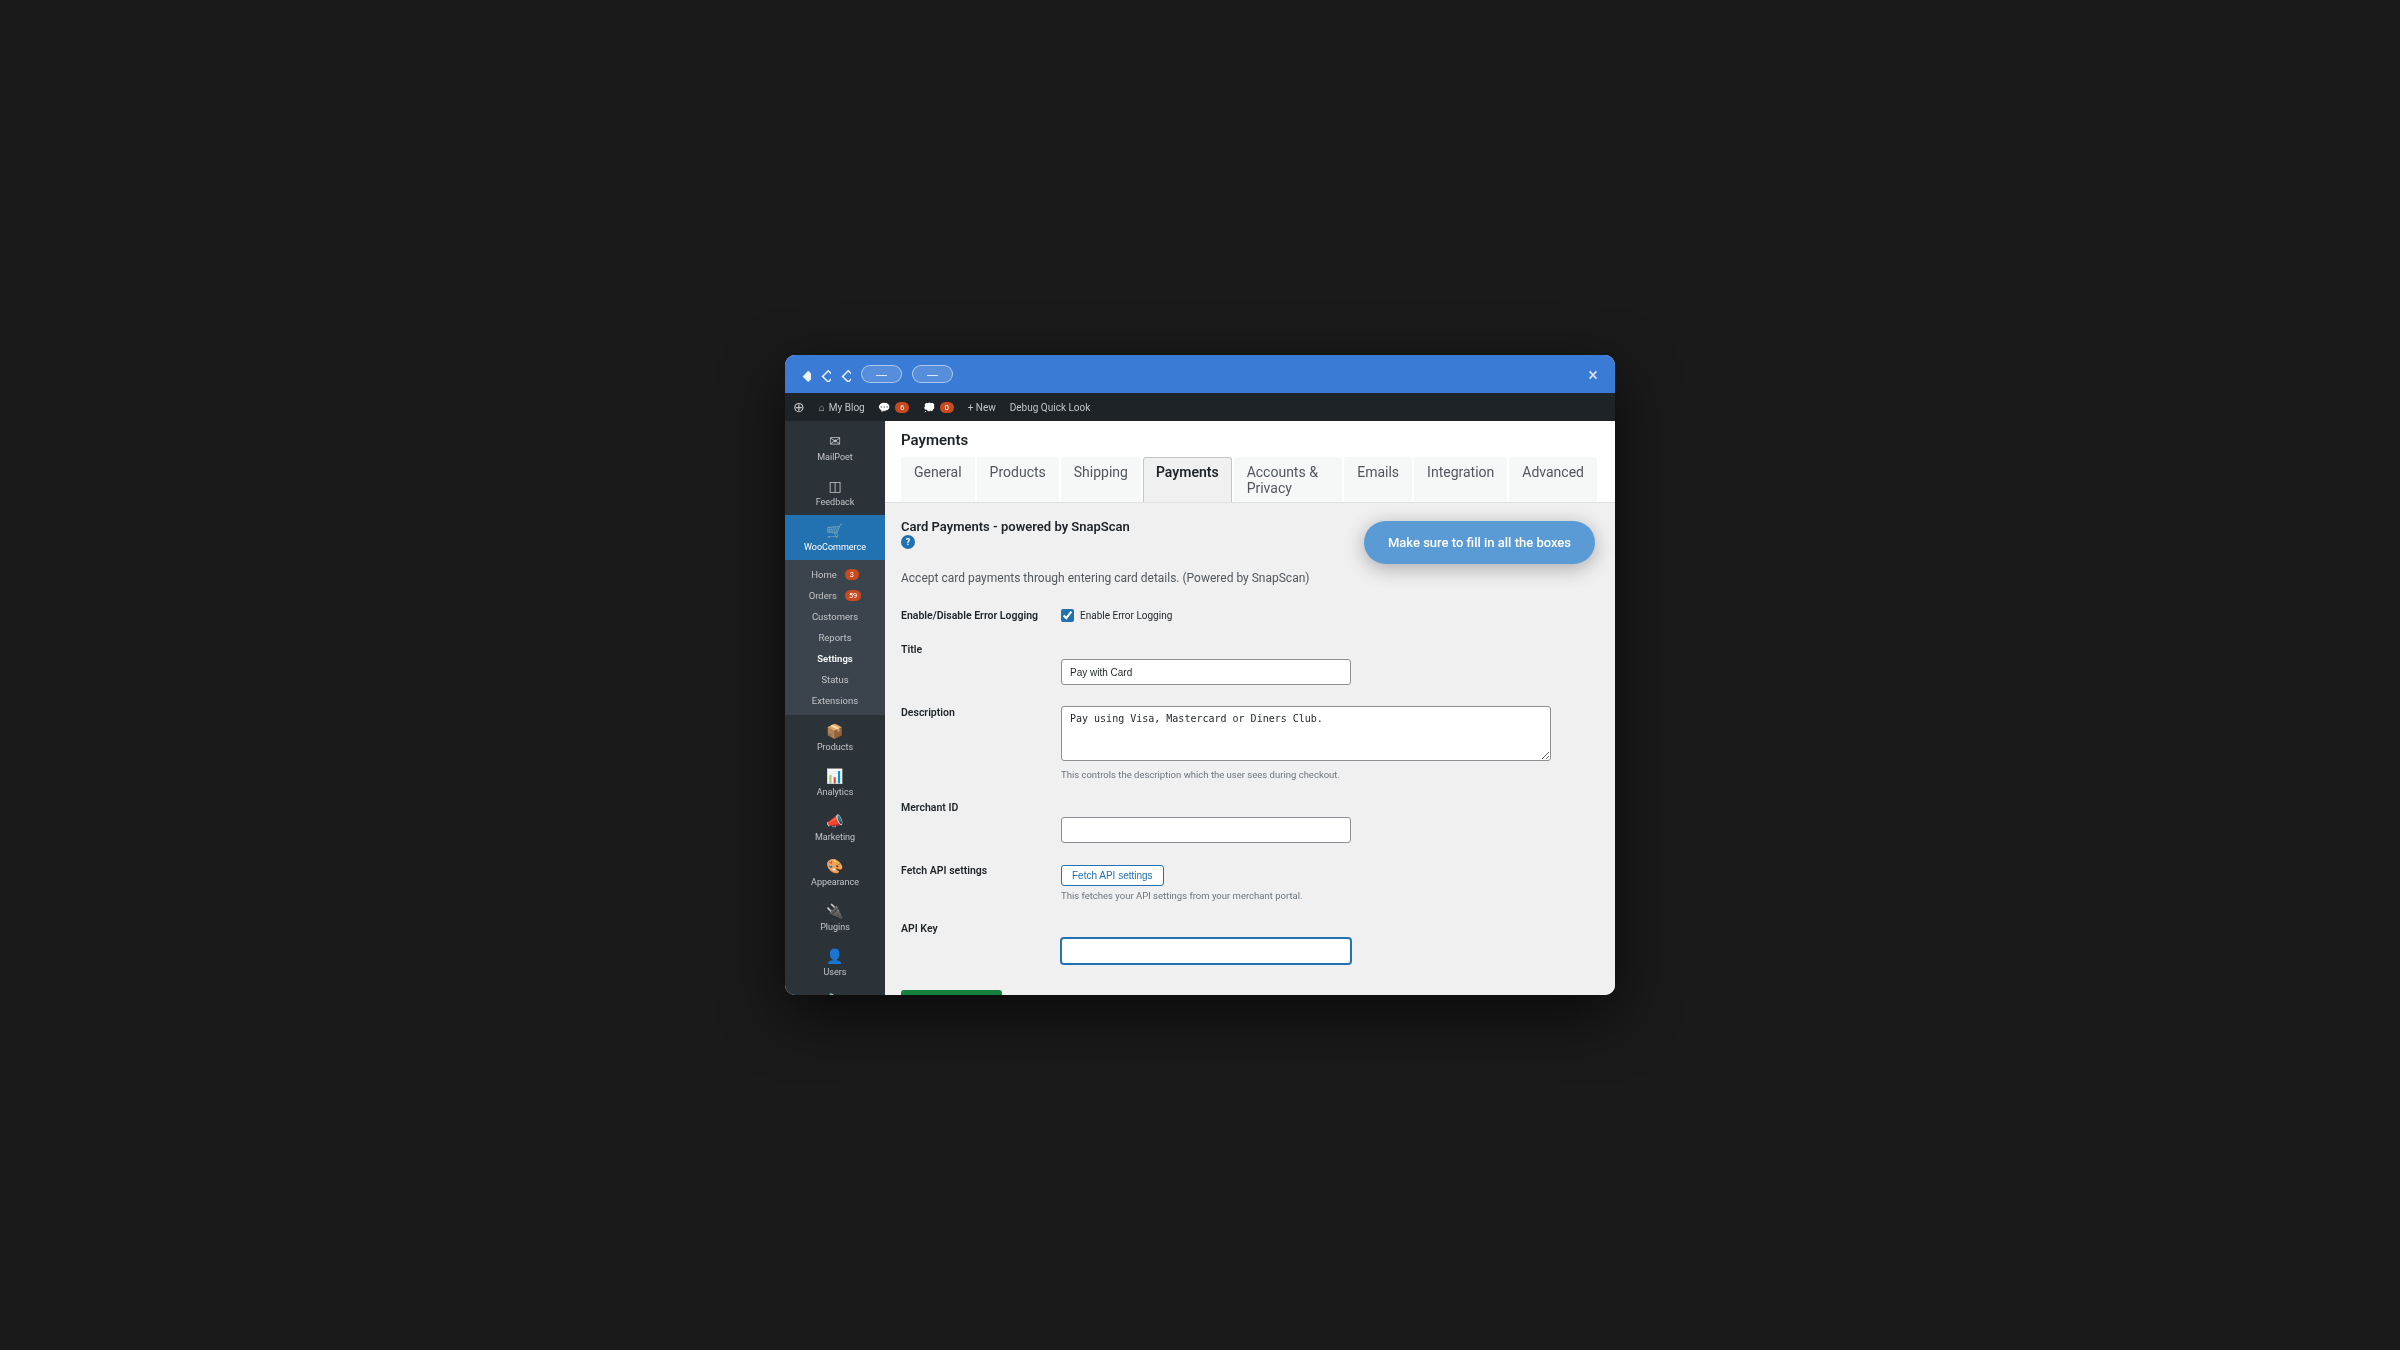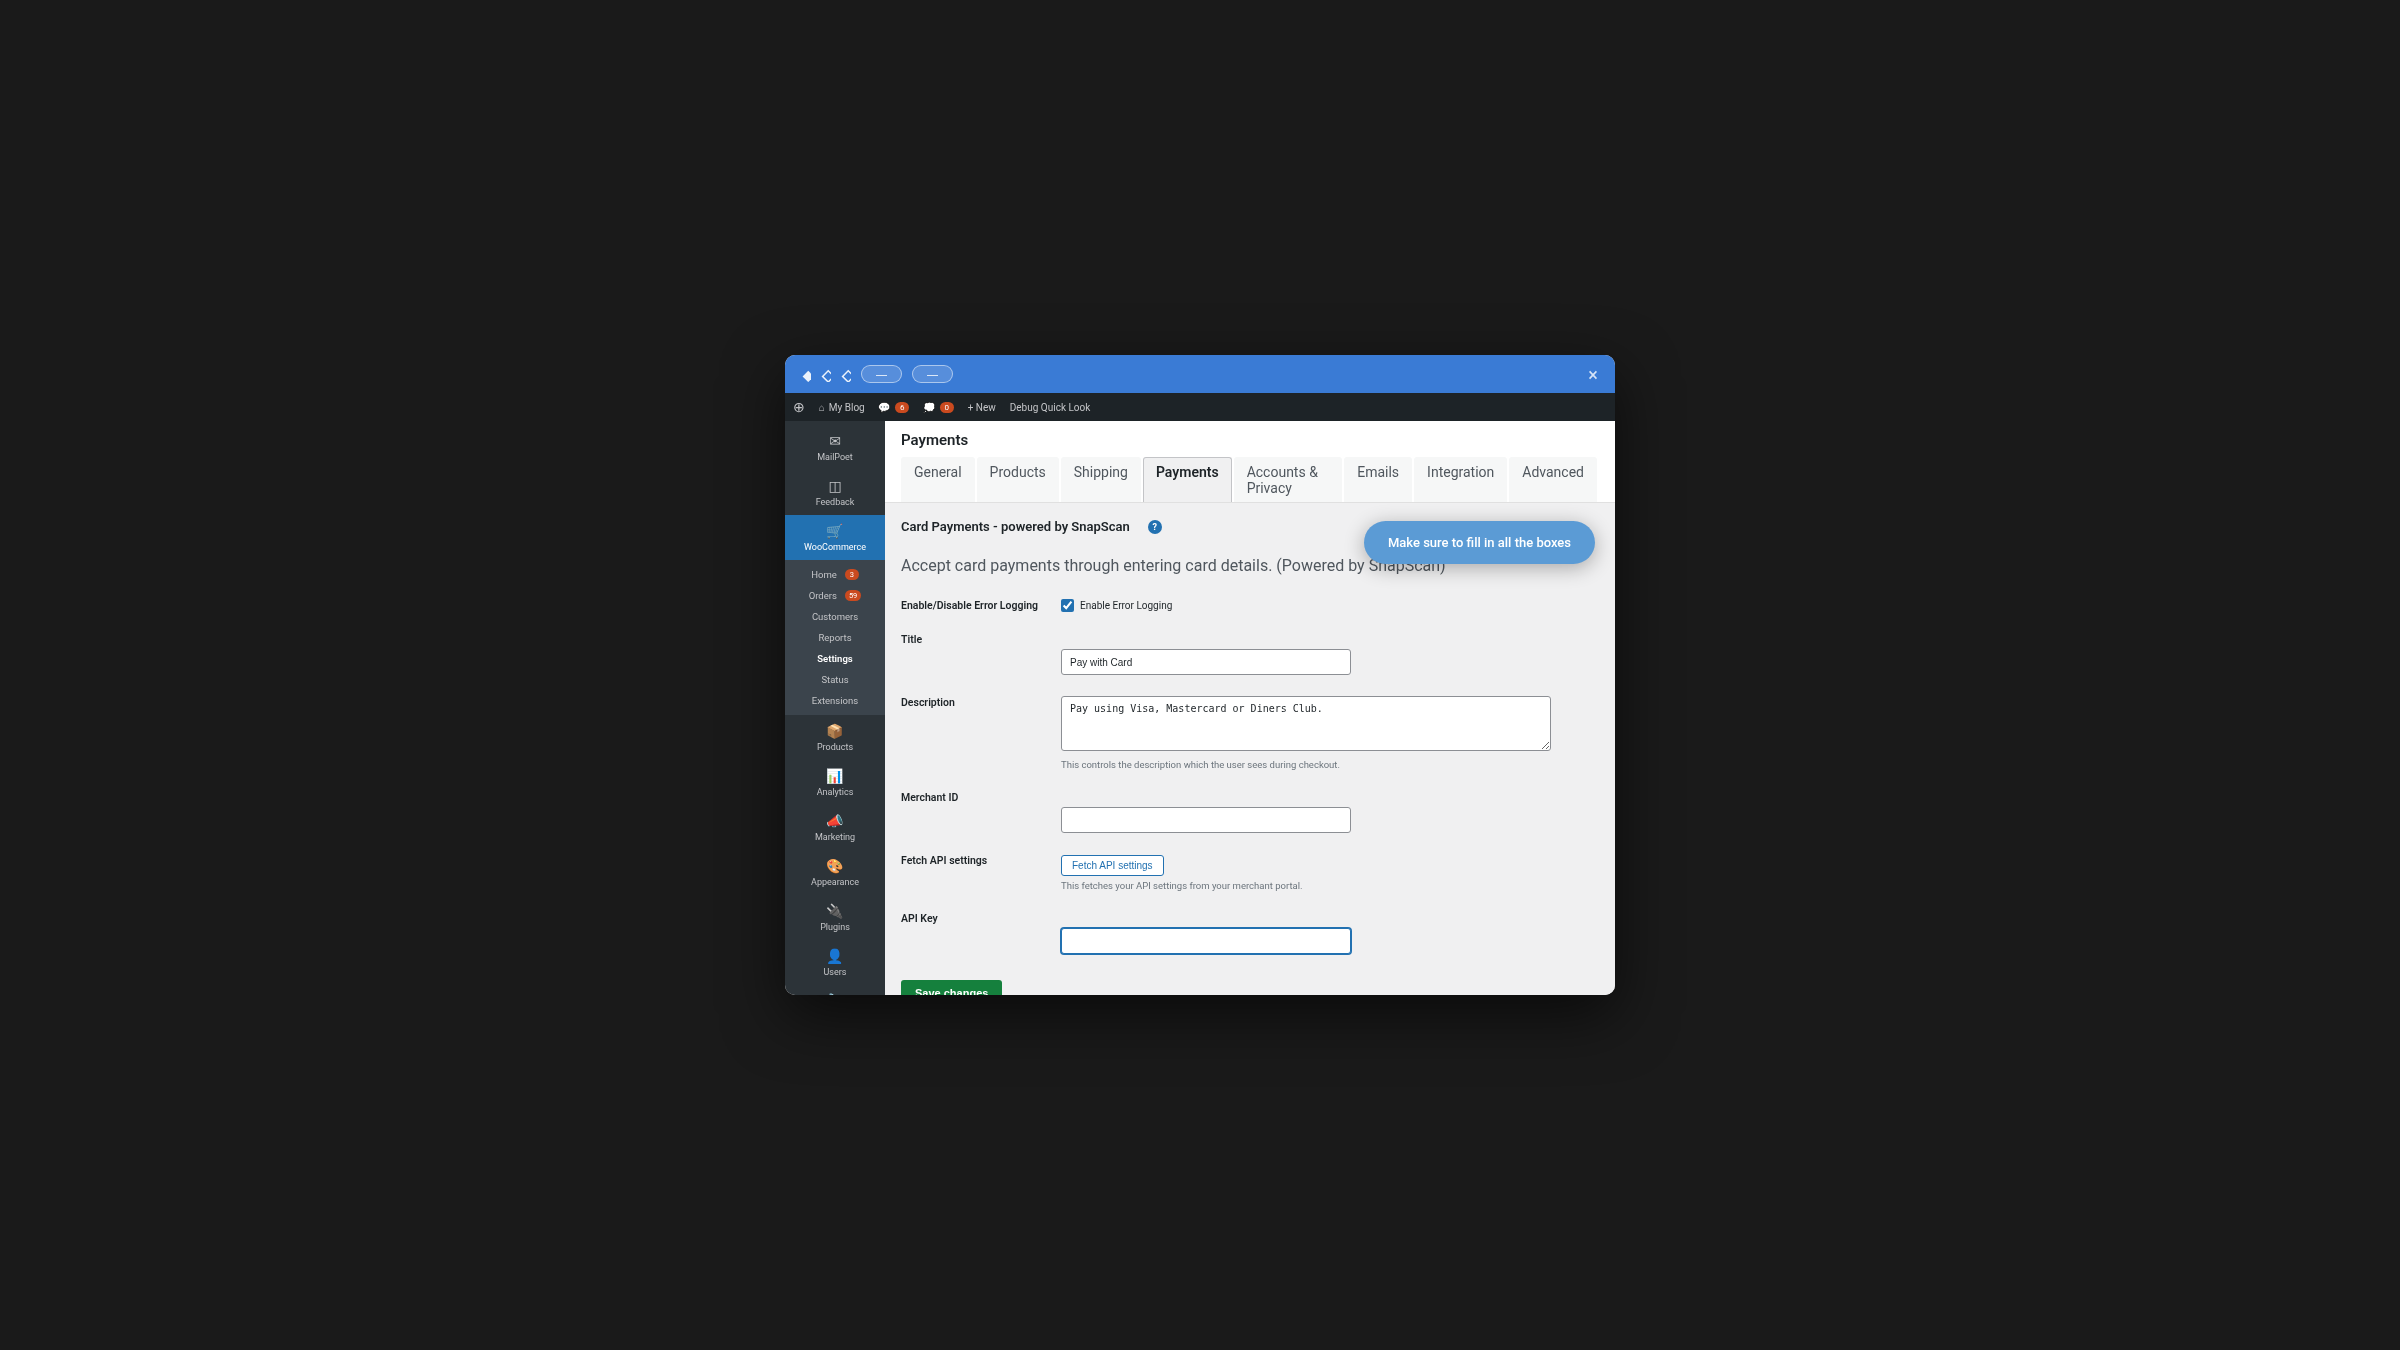--- a/index.html
+++ b/index.html
@@ -204,39 +204,40 @@
       overflow-y: auto;
       padding: 16px;
       position: relative;
     }
 
     .section-title {
       font-size: 13px;
       font-weight: 600;
       color: #1d2327;
       display: flex;
-      align-items: flex-end;
-      gap: 18px;
+      align-items: flex-start;
+      gap: 1px;
       margin-bottom: 4px;
+      flex-direction: column;
     }
     .info-icon {
       background: #2271b1;
       color: #fff;
       border-radius: 50%;
       width: 14px;
       height: 14px;
       font-size: 9px;
       display: inline-flex;
       align-items: center;
       justify-content: center;
       font-weight: bold;
       cursor: pointer;
     }
     .section-desc {
-      font-size: 16px;
+      font-size: 12px;
       color: #50575e;
       margin-bottom: 14px;
       margin-top: 22px;
     }
 
     
     .form-table {
       width: 100%;
       border-collapse: collapse;
     }

